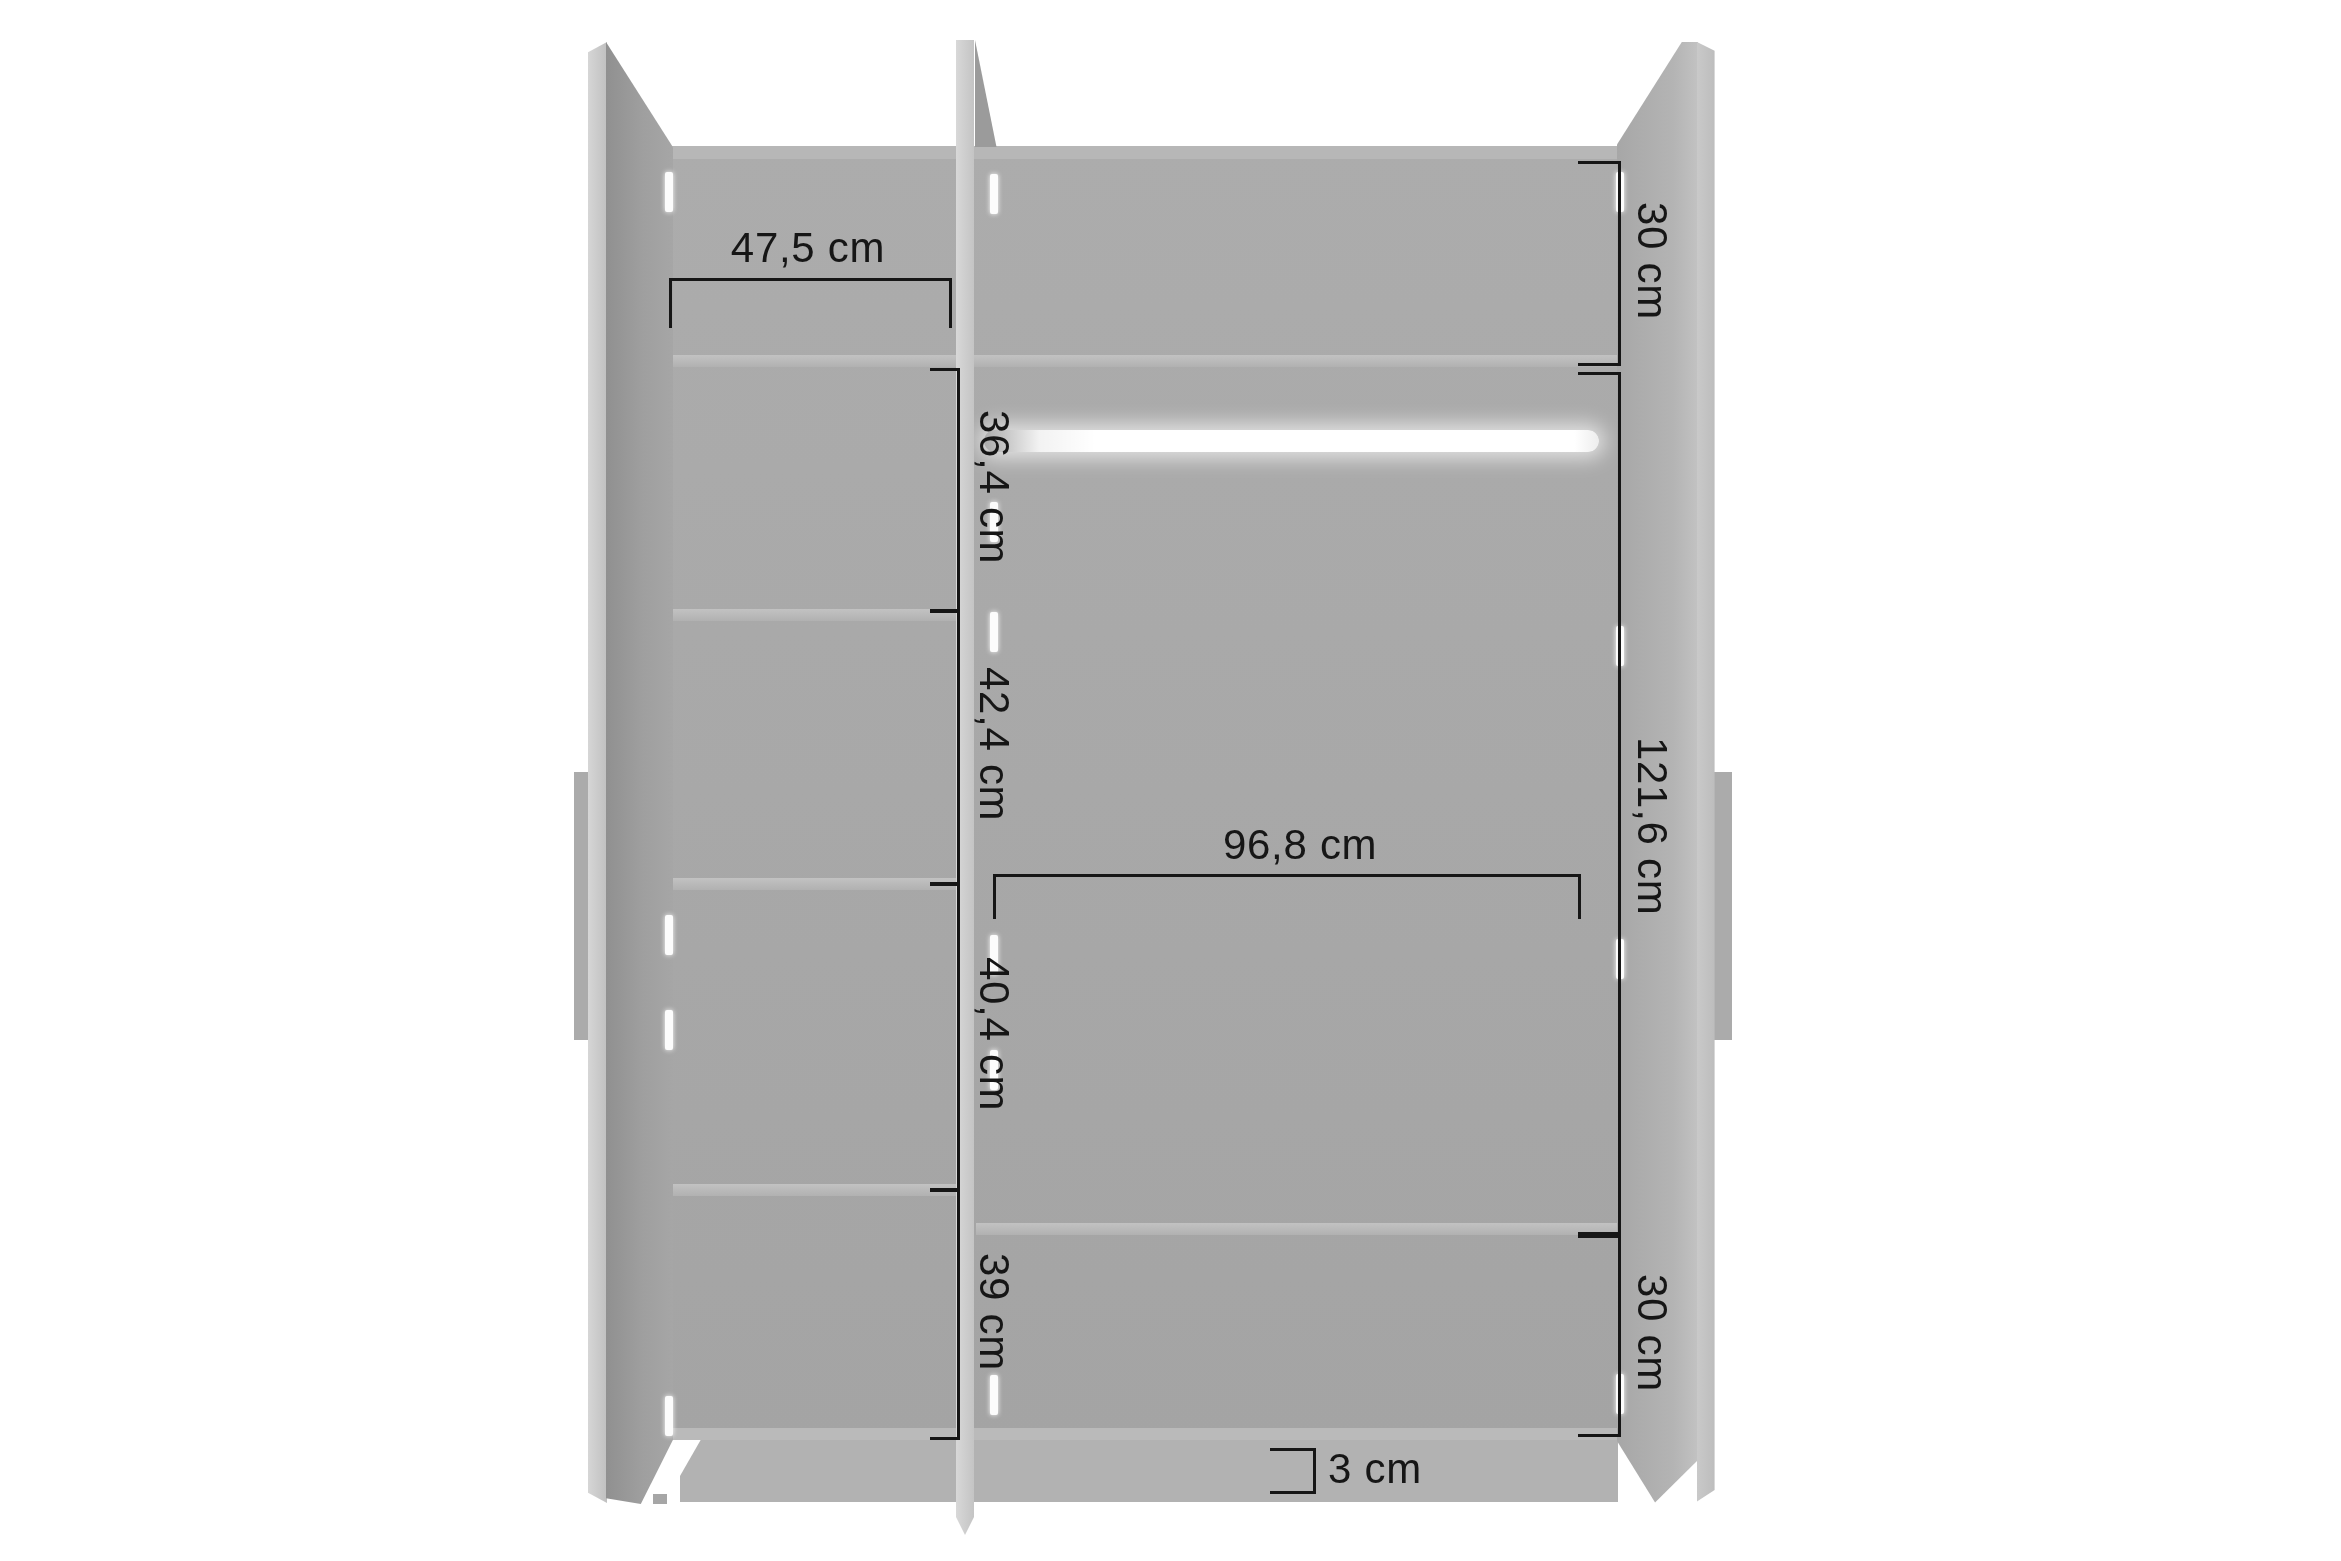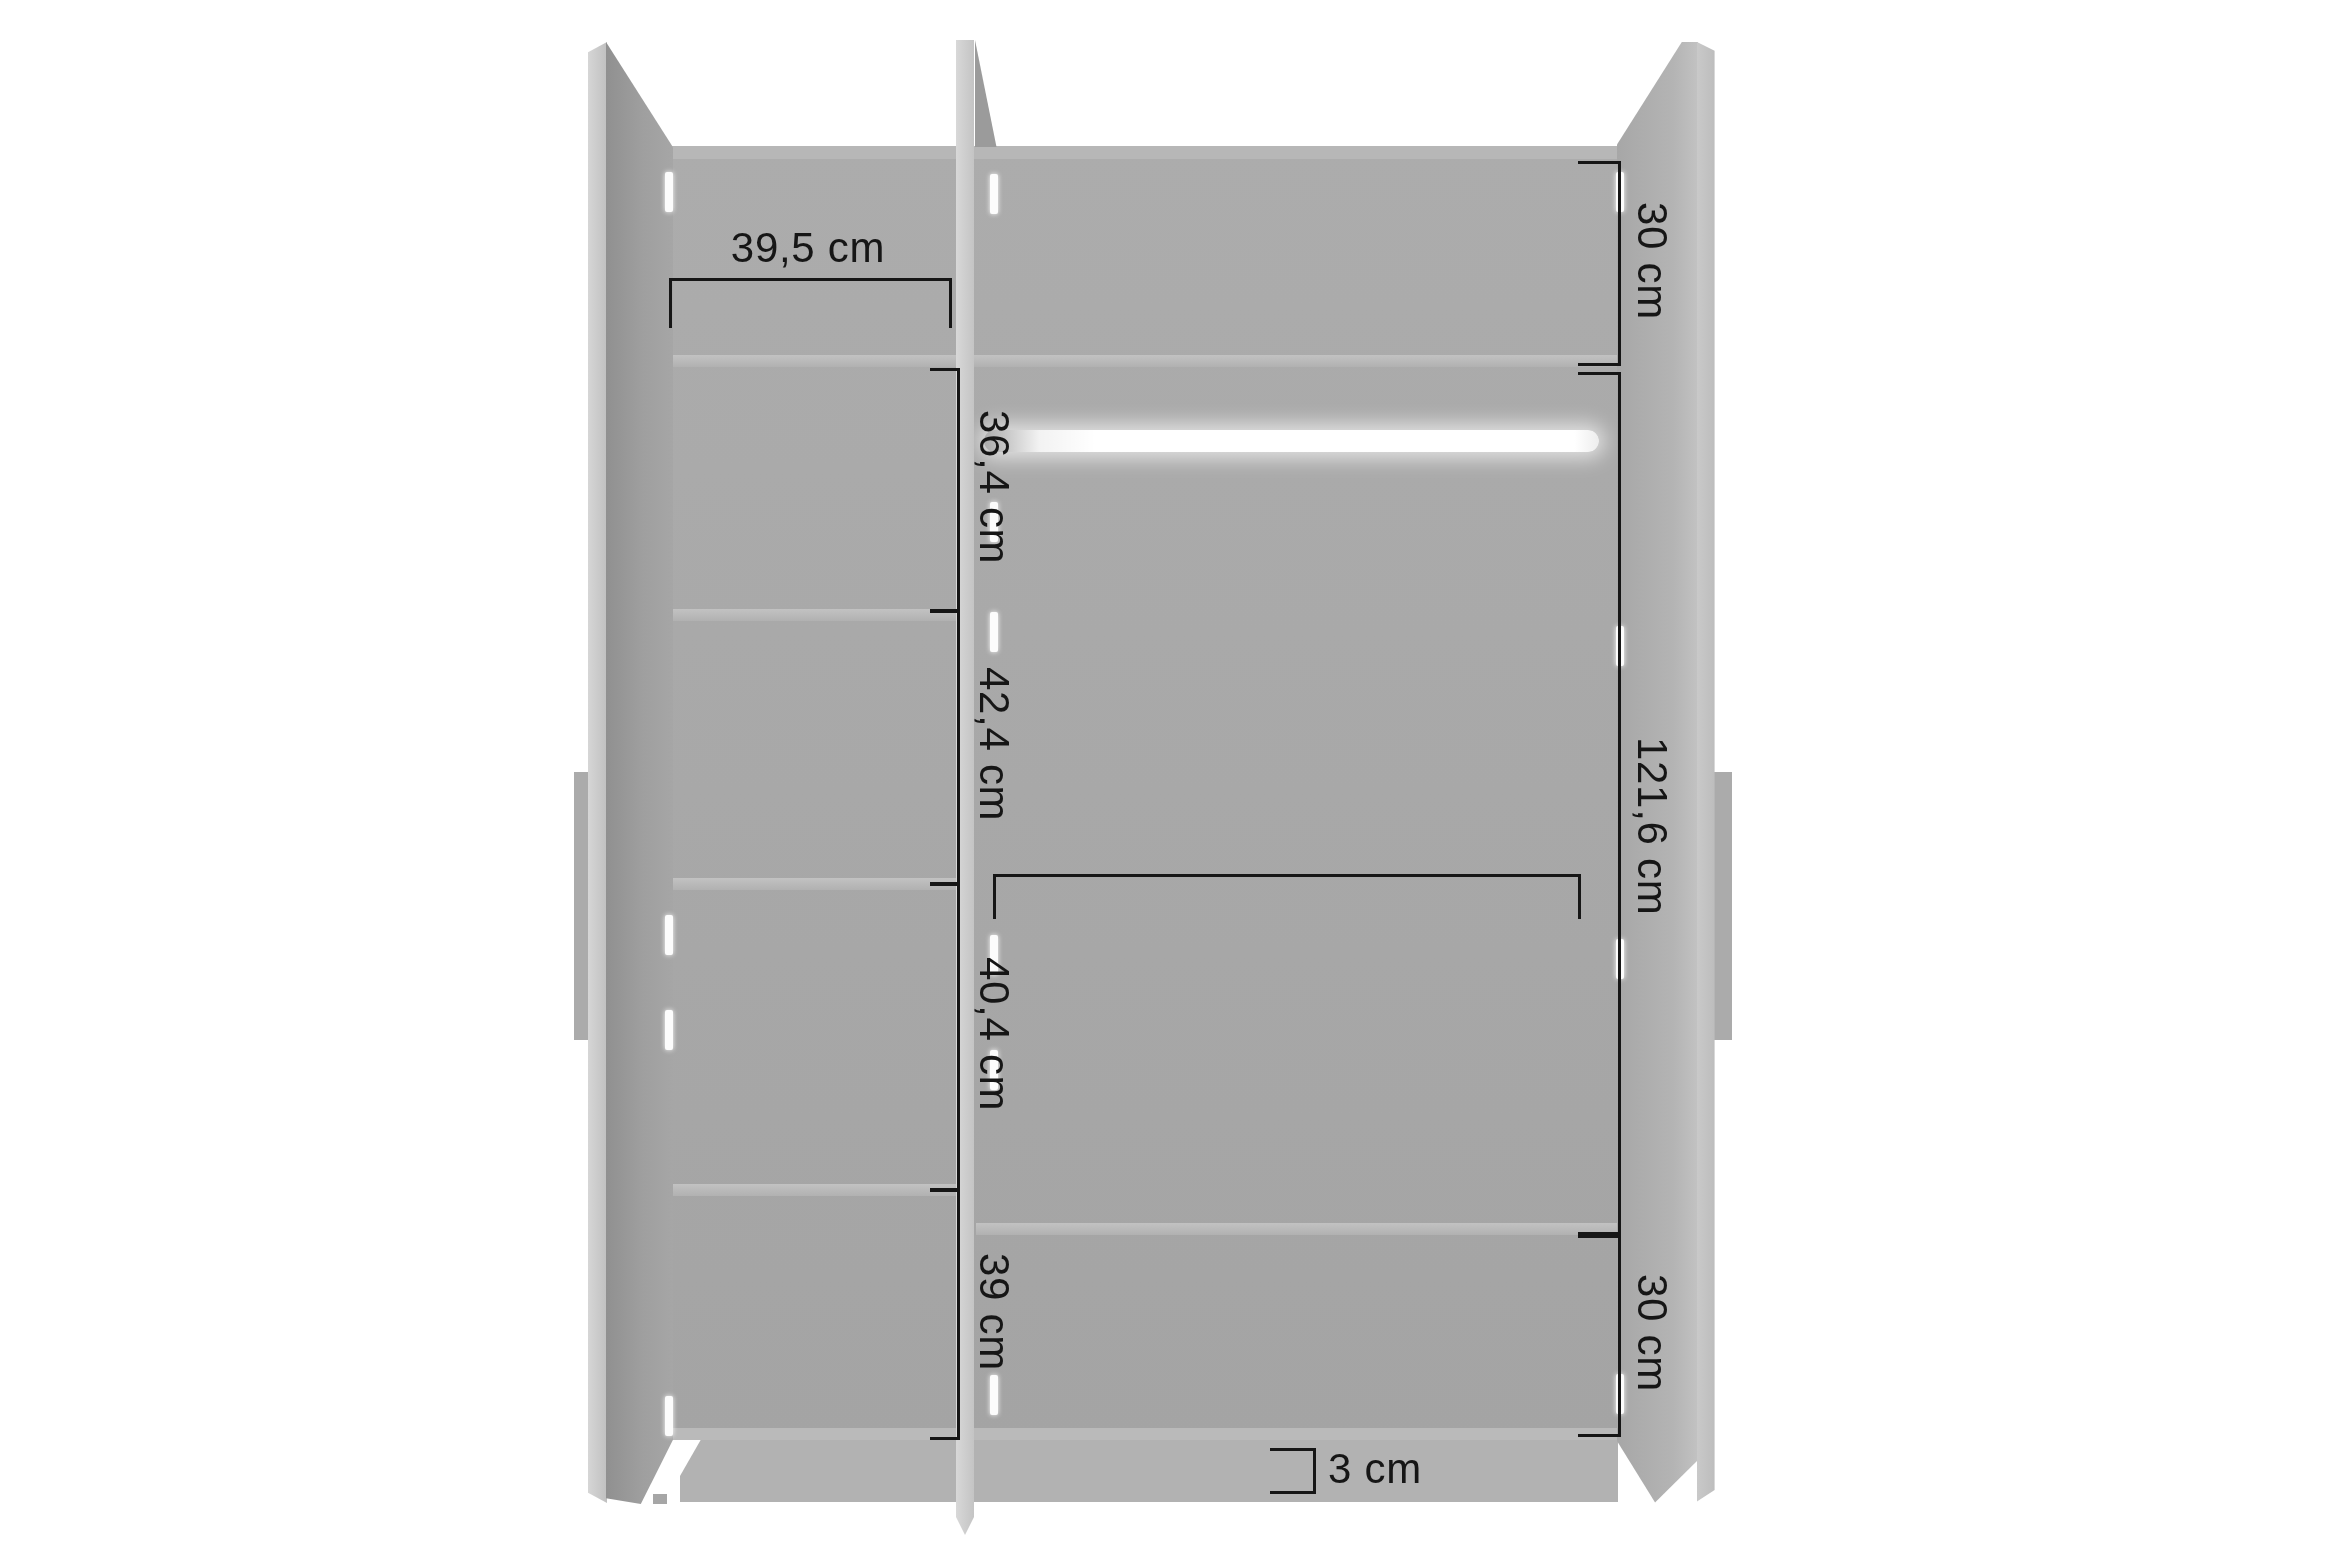--- a/index.html
+++ b/index.html
@@ -129,24 +129,25 @@
   <div class="abs dim dimv seg-364"></div>
   <div class="abs dim dimv seg-424"></div>
   <div class="abs dim dimv seg-404"></div>
   <div class="abs dim dimv seg-39"></div>
   <div class="abs dim dimvr seg-30t"></div>
   <div class="abs dim dimvr seg-1216"></div>
   <div class="abs dim dimvr seg-30b"></div>
   <div class="abs dim dim-968"></div>
   <div class="abs dim dim-7"></div>
 
-  <div class="abs lbl lbl-h lbl-475">39,5 cm</div>
+  <div class="abs lbl lbl-h lbl-475">47,5 cm</div>
   <div class="abs lbl lbl-v lbl-364">36,4 cm</div>
   <div class="abs lbl lbl-v lbl-424">42,4 cm</div>
   <div class="abs lbl lbl-v lbl-404">40,4 cm</div>
   <div class="abs lbl lbl-v lbl-39">39 cm</div>
   <div class="abs lbl lbl-v lbl-30t">30 cm</div>
   <div class="abs lbl lbl-v lbl-1216">121,6 cm</div>
   <div class="abs lbl lbl-v lbl-30b">30 cm</div>
+  <div class="abs lbl lbl-h lbl-968">96,8 cm</div>
   <div class="abs lbl lbl-7">3 cm</div>
 
 </div>
 
 
 </body></html>

